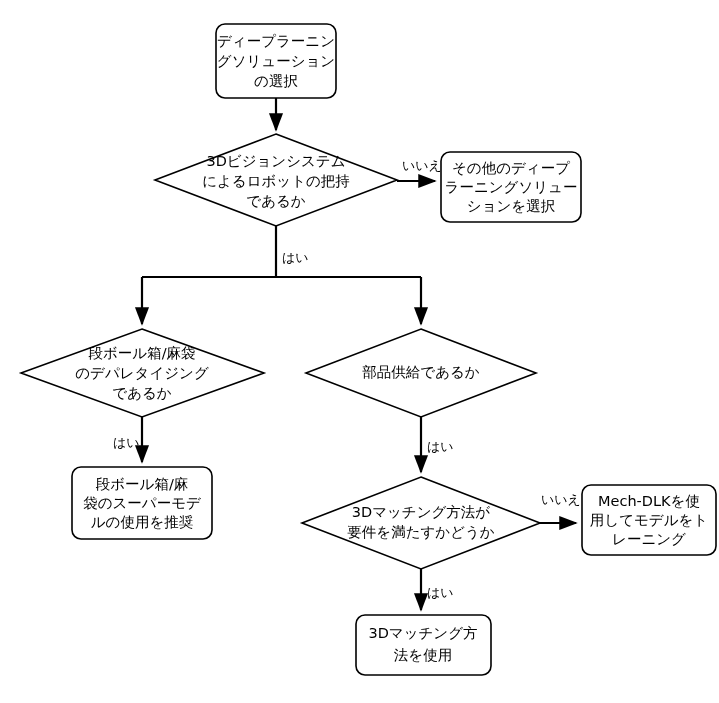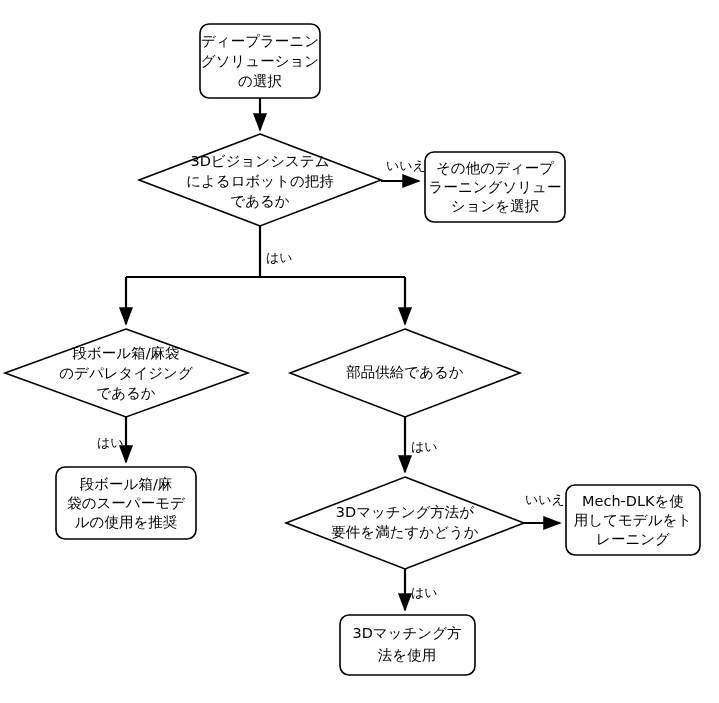--- a/index.html
+++ b/index.html
@@ -10,20 +10,21 @@
   body {
     width: 719px;
     height: 703px;
     font-family: "DejaVu Sans", "Liberation Sans", sans-serif;
     overflow: hidden;
   }
   #flowchart-root {
     position: relative;
     width: 581px;
     height: 703px;
+    margin-left: 16px;
   }
   svg#flow-svg {
     position: absolute;
     left: 0;
     top: 0;
     width: 719px;
     height: 703px;
     display: block;
   }
   .node-shape {

